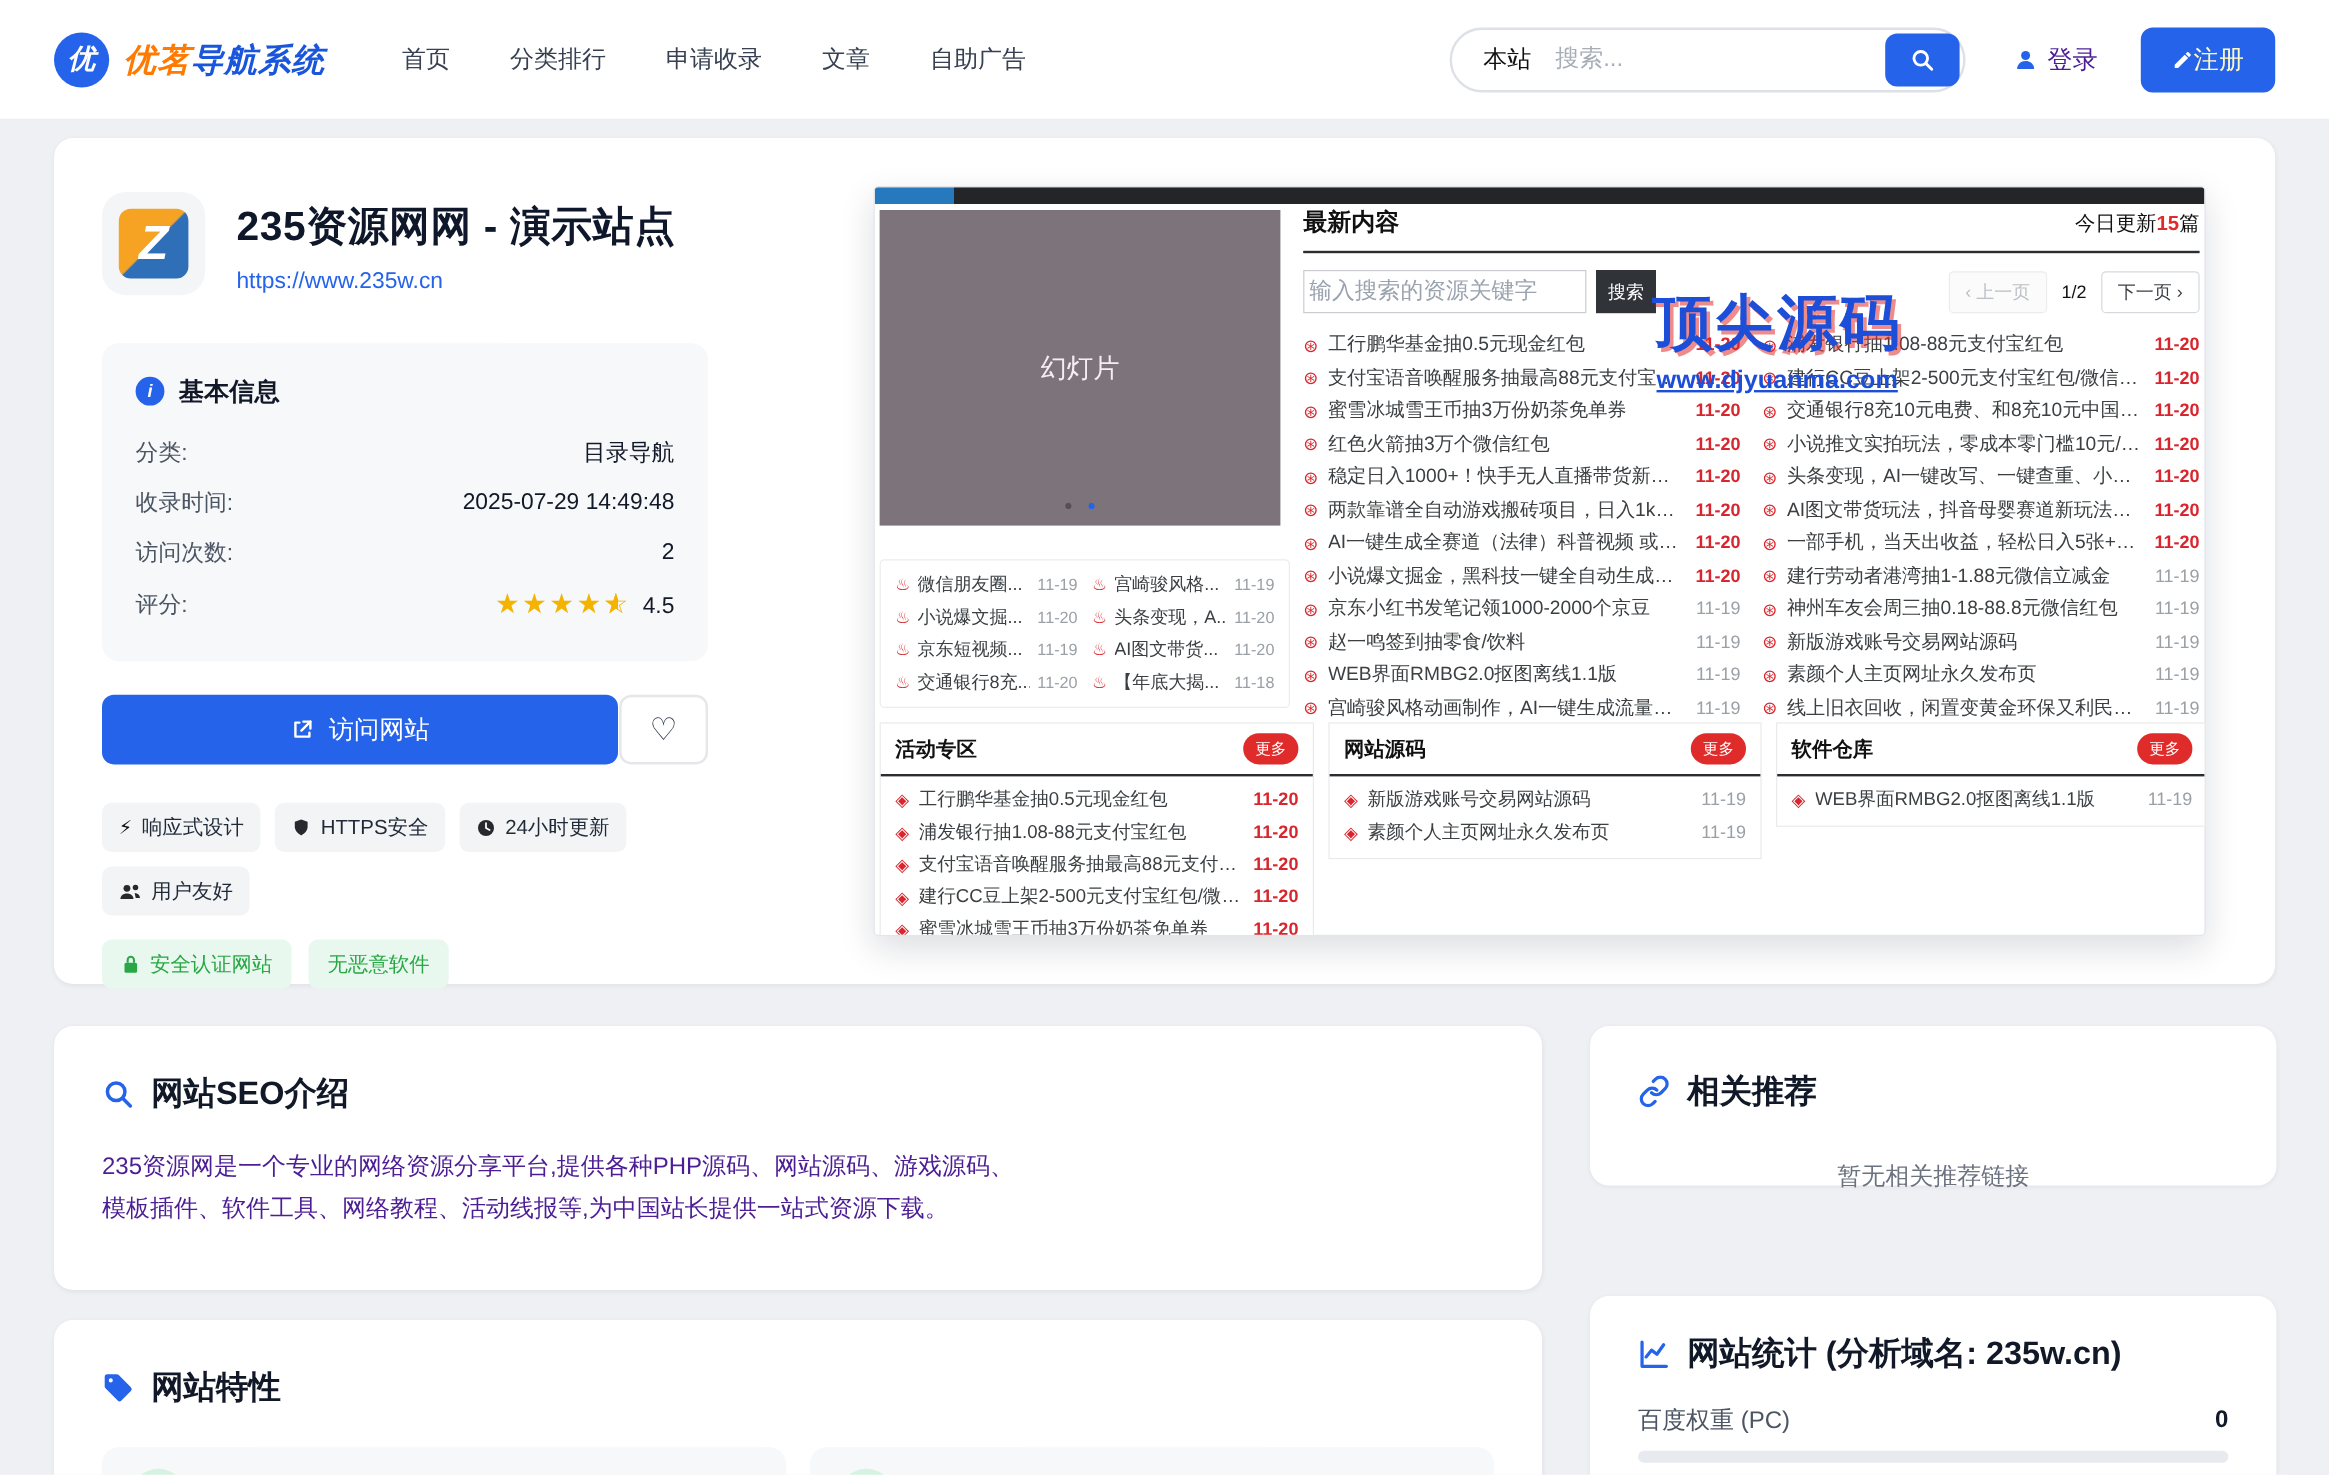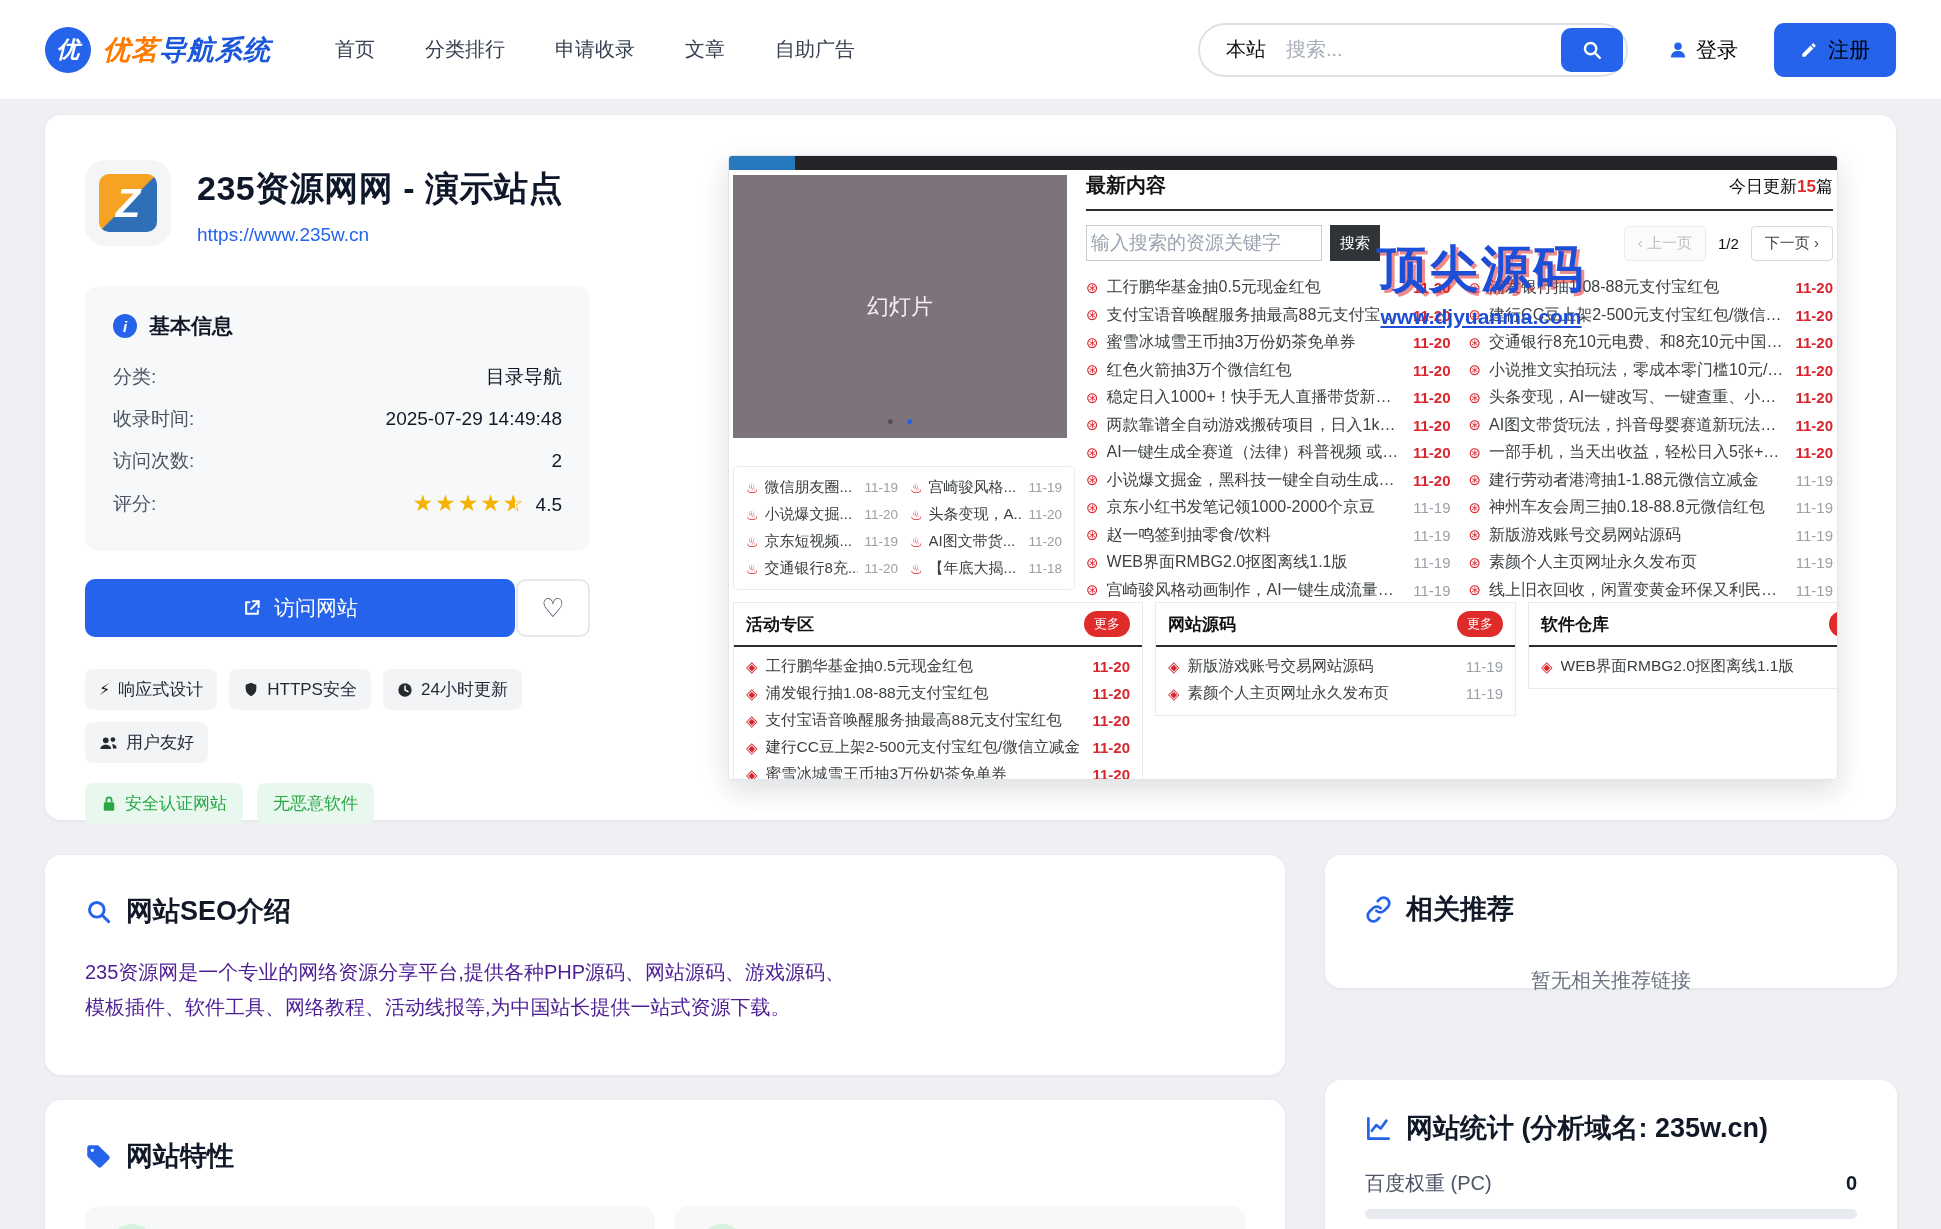--- a/index.html
+++ b/index.html
@@ -15,22 +15,22 @@
   .brand-name .p1 { color:#ff7a00; }
   .brand-name .p2 { color:#1a56db; }
   .menu { display:flex; gap:50px; margin-left:64px; }
   .mitem { font-size:20px; color:#374151; cursor:pointer; }
   .nav-right { margin-left:auto; display:flex; align-items:center; }
   .searchpill { position:relative; width:430px; height:54px; border:2px solid #dde1e7; border-radius:27px; display:flex; align-items:center; background:#fff; }
   .scope { font-size:20px; color:#111; padding:0 20px 0 26px; }
   .searchpill input { border:none; outline:none; font-size:20px; color:#374151; width:230px; font-family:inherit; }
   .searchpill input::placeholder { color:#a8aeb8; }
   .sbtn-nav { position:absolute; right:3px; top:3px; width:62px; height:44px; border:none; background:#2563eb; border-radius:10px; display:flex; align-items:center; justify-content:center; cursor:pointer; }
-  .login { display:flex; align-items:center; gap:8px; margin-left:40px; color:#000000; font-size:21px; cursor:pointer; }
-  .register { display:flex; align-items:center; gap:10px; margin-left:36px; height:54px; padding:0 26px; background:#2563eb; border-radius:10px; color:#000000; font-size:21px; border:none; cursor:pointer; }
+  .login { display:flex; align-items:center; gap:8px; margin-left:40px; color:#4c1d95; font-size:21px; cursor:pointer; }
+  .register { display:flex; align-items:center; margin-left:36px; height:54px; padding:0 26px; background:#2563eb; border-radius:10px; color:#fef9c3; font-size:21px; border:none; cursor:pointer; }
 
   
   .topcard { position:absolute; left:45px; top:115px; width:1851px; height:705px; background:#fff; border-radius:16px; box-shadow:0 1px 4px rgba(15,23,42,.06); }
   .leftcol { position:absolute; left:40px; top:45px; width:505px; }
   .sitehead { display:flex; gap:26px; align-items:flex-start; }
   .sitelogo { width:86px; height:86px; border-radius:20px; background:#f3f5f7; display:flex; align-items:center; justify-content:center; flex:none; }
   .zmark { width:58px; height:58px; border-radius:10px; background:linear-gradient(135deg,#f6a323 49%,#2e6fb7 51%); display:flex; align-items:center; justify-content:center; color:#fff; font-weight:800; font-style:italic; font-size:40px; }
   .sitetitle { font-size:34px; font-weight:800; color:#0f172a; padding-top:6px; letter-spacing:.5px; }
   .siteurl { display:inline-block; margin-top:12px; font-size:19px; color:#2563eb; }
   .infopanel { margin-top:40px; background:#f7f8fa; border-radius:14px; padding:26px 28px; }
@@ -89,21 +89,21 @@
   .ntitle { font-size:16px; color:#3c4043; white-space:nowrap; overflow:hidden; text-overflow:ellipsis; flex:1; min-width:0; cursor:pointer; }
   .ndate { font-size:15px; color:#9aa0a6; margin-left:10px; flex:none; }
   .nitem.hot .ndate { color:#d9262e; font-weight:bold; }
 
   .wmark { position:absolute; left:648px; top:80px; pointer-events:none; text-align:center; }
   .wmark .w1 { font-size:50px; font-weight:900; color:#1d4ed8; text-shadow:3px 3px 0 rgba(224,43,43,.55); letter-spacing:2px; }
   .wmark .w2 { font-size:21px; font-weight:bold; color:#1d4ed8; text-decoration:underline; margin-top:2px; }
 
   .secs { position:absolute; left:4px; top:446px; display:flex; gap:12px; align-items:flex-start; }
   .sec { background:#fff; border:1px solid #eaeaea; }
-  .sec0 { width:410px; } .sec1 { width:361px; } .sec2 { width:360px; }
+  .sec0 { width:362px; } .sec1 { width:361px; } .sec2 { width:360px; }
   .shead { display:flex; align-items:center; padding:8px 12px; border-bottom:2px solid #2b2d31; }
   .shead .t { font-size:17px; font-weight:bold; color:#111; }
   .more { margin-left:auto; background:#e02b2b; color:#fff; font-size:13px; padding:4px 10px; border-radius:13px; cursor:pointer; }
   .sitems { padding:6px 12px 8px; }
   .sitems .nitem { height:27px; }
   .sitems .ntitle { font-size:15.5px; }
 
   
   .card { position:absolute; background:#fff; border-radius:16px; box-shadow:0 1px 4px rgba(15,23,42,.06); }
   .seocard { left:45px; top:855px; width:1240px; height:220px; padding:38px 40px; }

